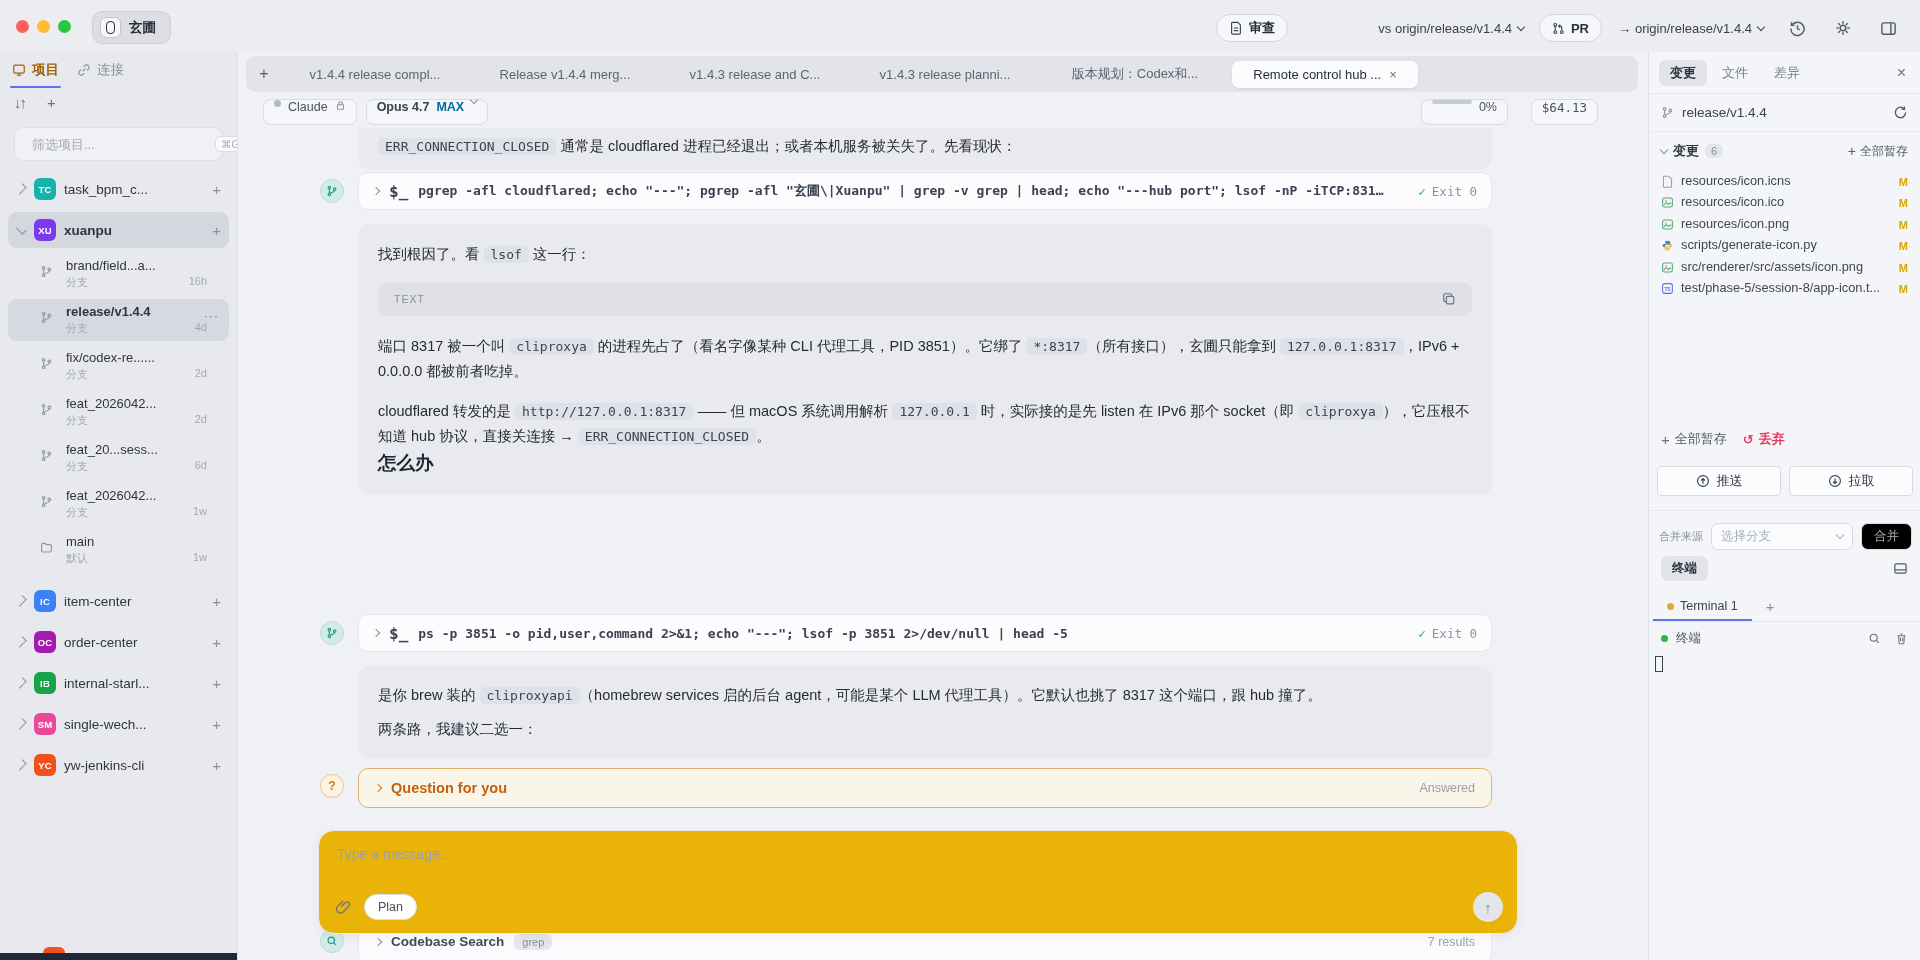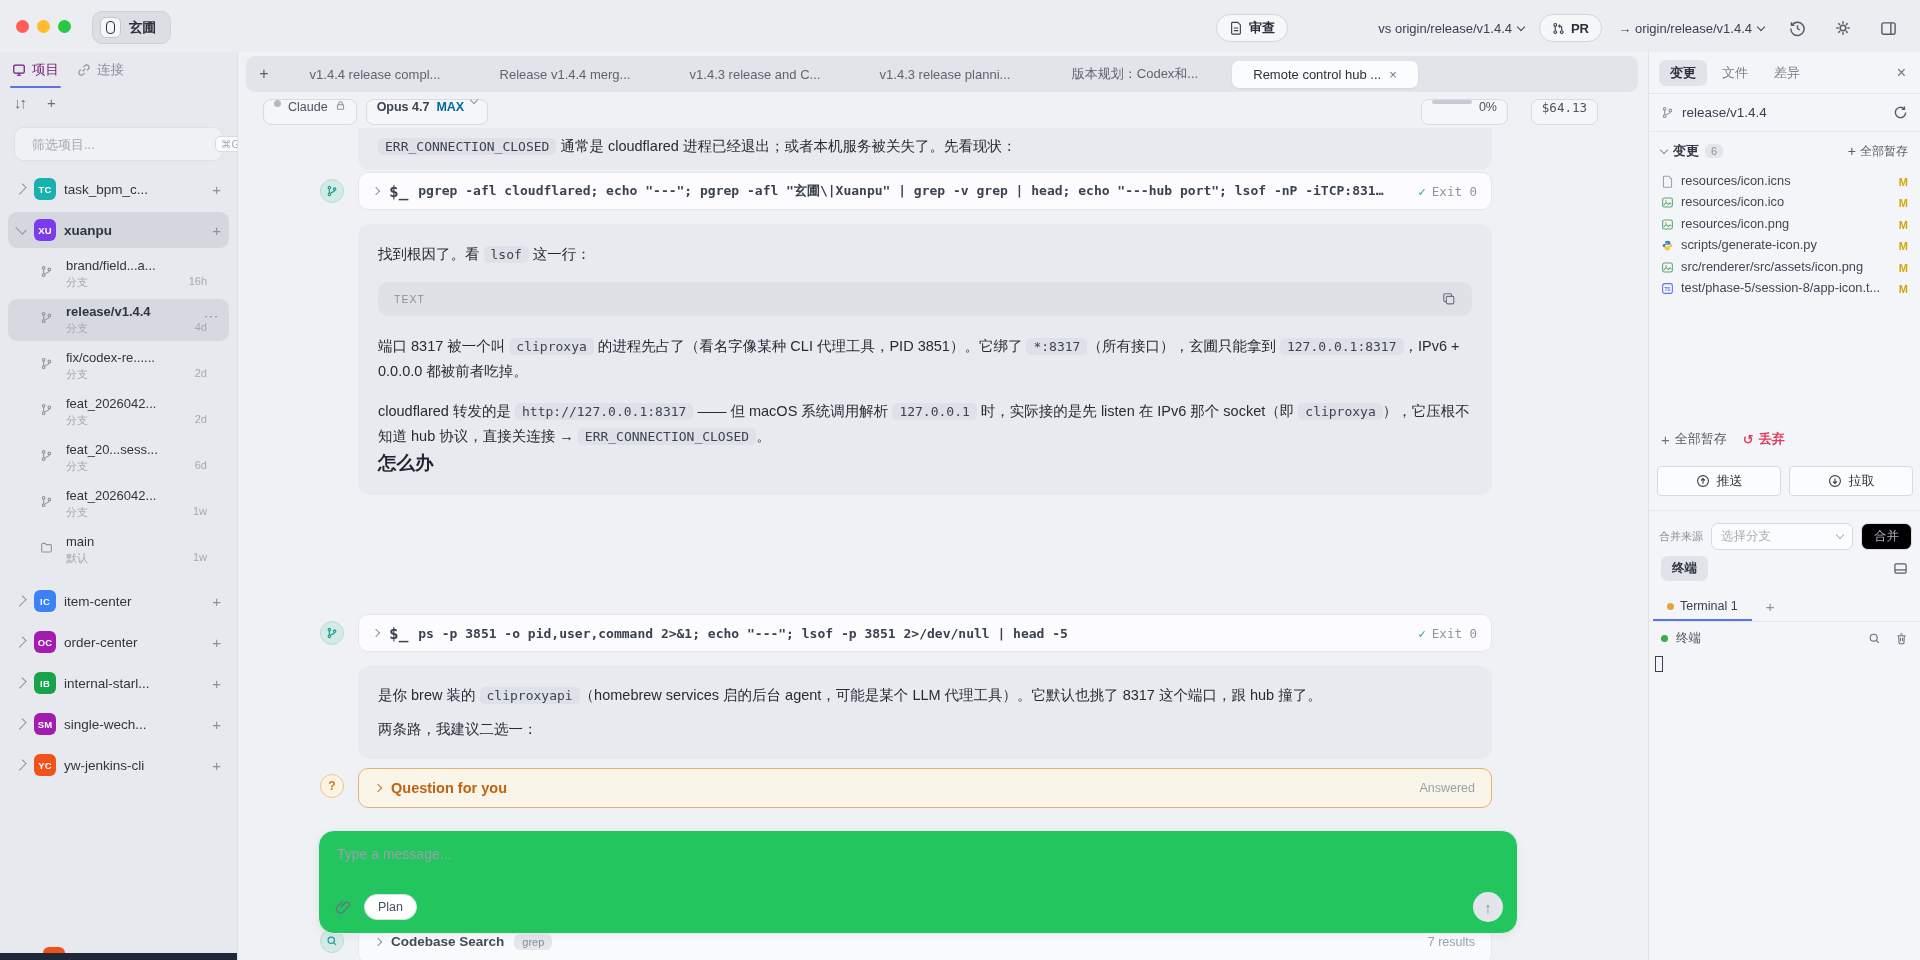--- a/index.html
+++ b/index.html
@@ -22,21 +22,21 @@
   .pill-btn { height:28px; border:1px solid #d4d6dd; border-radius:14px; background:rgba(255,255,255,.55); display:flex; align-items:center; gap:6px; padding:0 12px; font-size:13px; font-weight:bold; color:#2a2f3a; }
   .plain-btn { display:flex; align-items:center; gap:6px; font-size:13px; color:#3a4150; padding:0 8px; }
   .icon-btn { color:#555c66; padding:0 9px; }
   .chev { display:inline-block; width:6px; height:6px; border-right:1.5px solid currentColor; border-bottom:1.5px solid currentColor; transform:rotate(45deg); margin-top:-3px; }
   .chev-r { transform:rotate(-45deg); margin-top:0; }
 
   
   #sidebar { position:absolute; left:0; top:52px; width:238px; height:908px; background:#e8e9ee; border-right:1px solid #dfe1e6; overflow:hidden; }
   .sb-tabs { display:flex; align-items:center; height:36px; padding:0 12px; gap:18px; }
   .sb-tab { display:flex; align-items:center; gap:6px; font-size:13.5px; color:#8a919d; height:100%; position:relative; }
-  .sb-tab.active { color:#701a75; font-weight:normal;align-items:center; }
+  .sb-tab.active { color:#a16207; font-weight:bold;align-items:center; }
   .sb-tab.active::after { content:""; position:absolute; left:-2px; right:-2px; bottom:0; height:2.5px; background:#5b74e8; border-radius:2px; }
   .sb-actions { display:flex; align-items:center; gap:22px; padding:6px 14px 2px; color:#6b7280; font-size:15px; }
   #sb-search { margin:14px 14px 10px; height:34px; background:#f0f1f5; border:1px solid #dee0e6; border-radius:9px; display:flex; align-items:center; padding:0 8px 0 10px; gap:7px; }
   #sb-search input { flex:1; border:none; outline:none; background:transparent; font-size:13px; color:#3a4150; font-family:inherit; }
   #sb-search input::placeholder { color:#a3a9b4; }
   .kbd { font-size:10.5px; color:#a3a9b4; border:1px solid #d9dbe1; border-radius:5px; padding:1px 5px; background:#fafbfc; }
   .proj-row { display:flex; align-items:center; height:36px; margin:5px 8px; padding:0 8px; border-radius:9px; gap:8px; }
   .proj-row.sel { background:#d5d7de; }
   .proj-row .chevron { color:#8a919d; width:10px; }
   .pav { width:22px; height:22px; border-radius:6px; color:#fff; font-size:9.5px; font-weight:bold; display:flex; align-items:center; justify-content:center; letter-spacing:.2px; }
@@ -118,21 +118,21 @@
   .textblock .bd .ln { font-size:13.5px; line-height:21.5px; color:#2f3540; white-space:pre; }
   .stepicon { position:absolute; left:82px; width:24px; height:24px; border-radius:50%; background:#d2ebe5; border:1px solid #b8ddd4; display:flex; align-items:center; justify-content:center; color:#1d9c8c; }
   .stepicon.orange { background:#fdf3e2; border-color:#ecc58a; color:#d07820; font-size:12px; font-weight:bold; }
   #question { position:absolute; height:40px; background:#faf5e9; border:1.5px solid #e2b272; border-radius:10px; display:flex; align-items:center; padding:0 16px; gap:10px; }
   #question .qtitle { font-size:14.5px; font-weight:bold; color:#c06212; }
   #question .qstatus { margin-left:auto; font-size:12.5px; color:#99a0ab; }
   #codebase { position:absolute; height:45px; background:#fafbfc; border:1px solid #e6e8ed; border-radius:10px; display:flex; align-items:center; padding:0 16px; gap:10px; z-index:1; }
   #codebase .cbtitle { font-size:13.5px; font-weight:bold; color:#434b58; }
   #codebase .cbbadge { font-size:11px; color:#868d99; background:#e5e7ec; border-radius:6px; padding:2px 8px; }
   #codebase .cbres { margin-left:auto; font-size:12.5px; color:#9aa1ac; }
-  #composer { position:absolute; left:80px; width:1200px; top:702px; height:104px; background:#22c55e; border:1px solid #e8eaef; border-radius:16px; z-index:5; box-shadow:0 3px 10px rgba(30,35,50,.05); padding:14px 18px;text-decoration:underline; }
+  #composer { position:absolute; left:80px; width:1200px; top:702px; height:104px; background:#eab308; border:1px solid #e8eaef; border-radius:16px; z-index:5; box-shadow:0 3px 10px rgba(30,35,50,.05); padding:14px 18px;text-decoration:underline; }
   #composer input { width:100%; border:none; outline:none; background:transparent; font-size:14px; color:#3a4150; font-family:inherit; }
   #composer input::placeholder { color:#9aa1ad; }
   #composer .crow { position:absolute; left:16px; right:14px; bottom:11px; display:flex; align-items:center; gap:12px; }
   .plan-pill { height:26px; padding:0 13px; border:1px solid #dcdee4; border-radius:13px; font-size:12.5px; color:#4a515e; display:flex; align-items:center; background:#fff; }
   .send-btn { margin-left:auto; width:30px; height:30px; border-radius:50%; background:#e3e5ea; color:#8a919d; display:flex; align-items:center; justify-content:center; font-size:15px; }
   .h2 { font-size:18.5px; font-weight:bold; color:#1f2430; }
 </style>
 </head>
 <body>
 
@@ -392,21 +392,21 @@
     <span class="padd">+</span>
   </div>
   <div class="proj-row">
     <span class="chevron chev chev-r"></span>
     <span class="pav" style="background:#16a34a">IB</span>
     <span class="pname">internal-starl...</span>
     <span class="padd">+</span>
   </div>
   <div class="proj-row">
     <span class="chevron chev chev-r"></span>
-    <span class="pav" style="background:#a21caf">SM</span>
+    <span class="pav" style="background:#ec4899">SM</span>
     <span class="pname">single-wech...</span>
     <span class="padd">+</span>
   </div>
   <div class="proj-row">
     <span class="chevron chev chev-r"></span>
     <span class="pav" style="background:#f1511b">YC</span>
     <span class="pname">yw-jenkins-cli</span>
     <span class="padd">+</span>
   </div>
 

